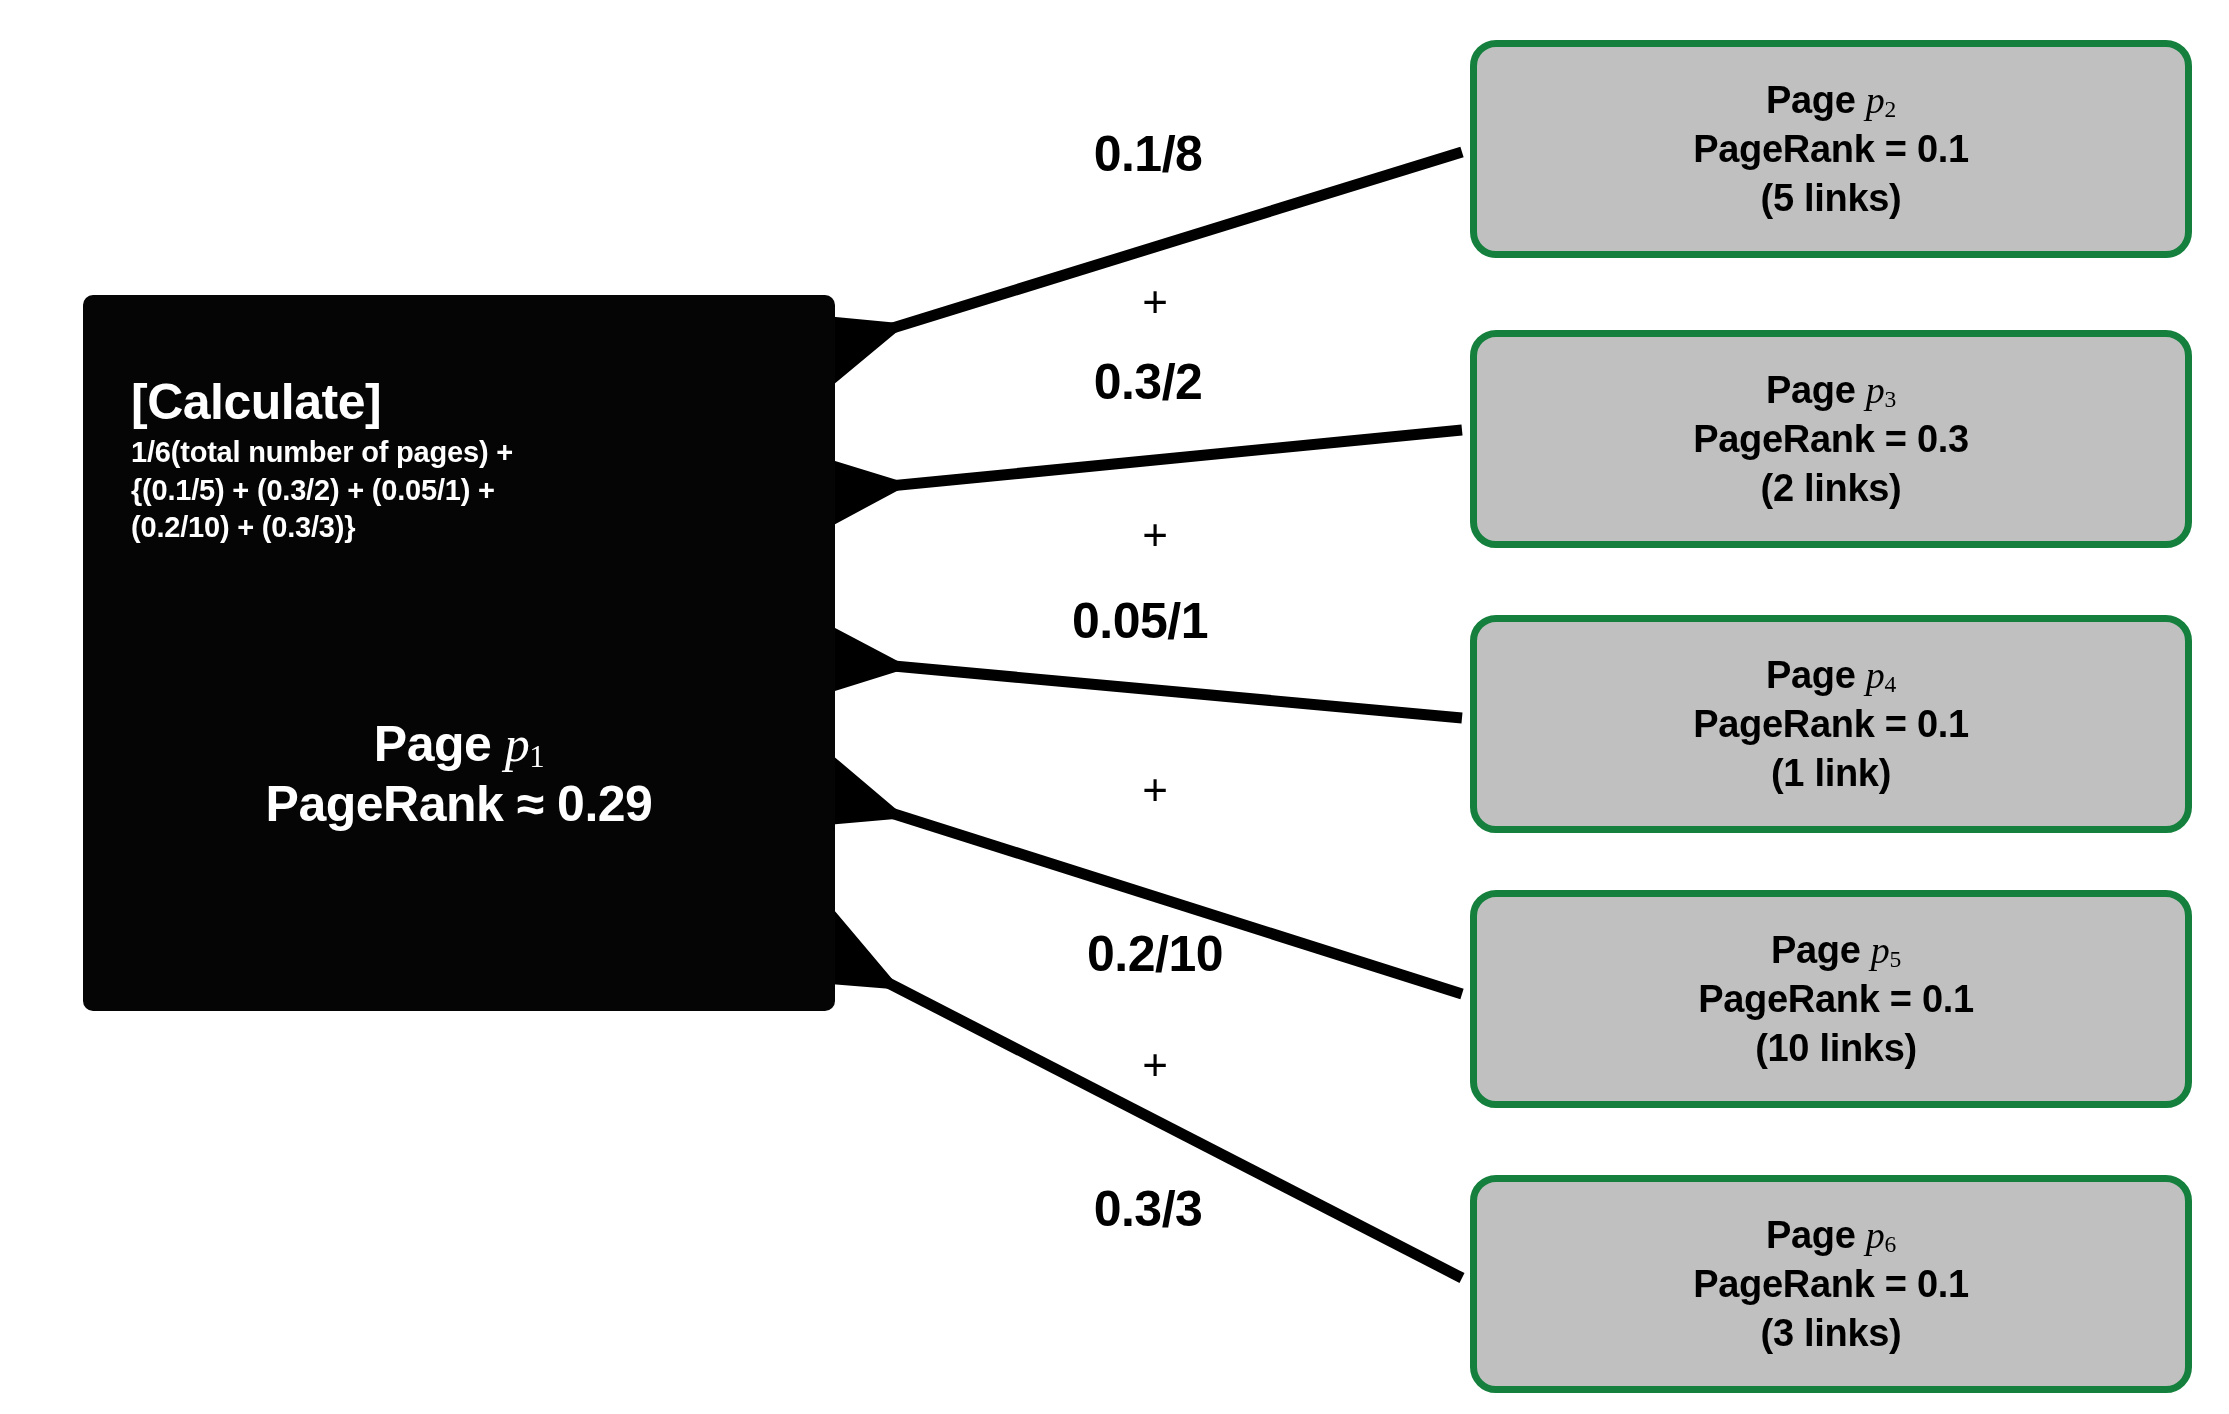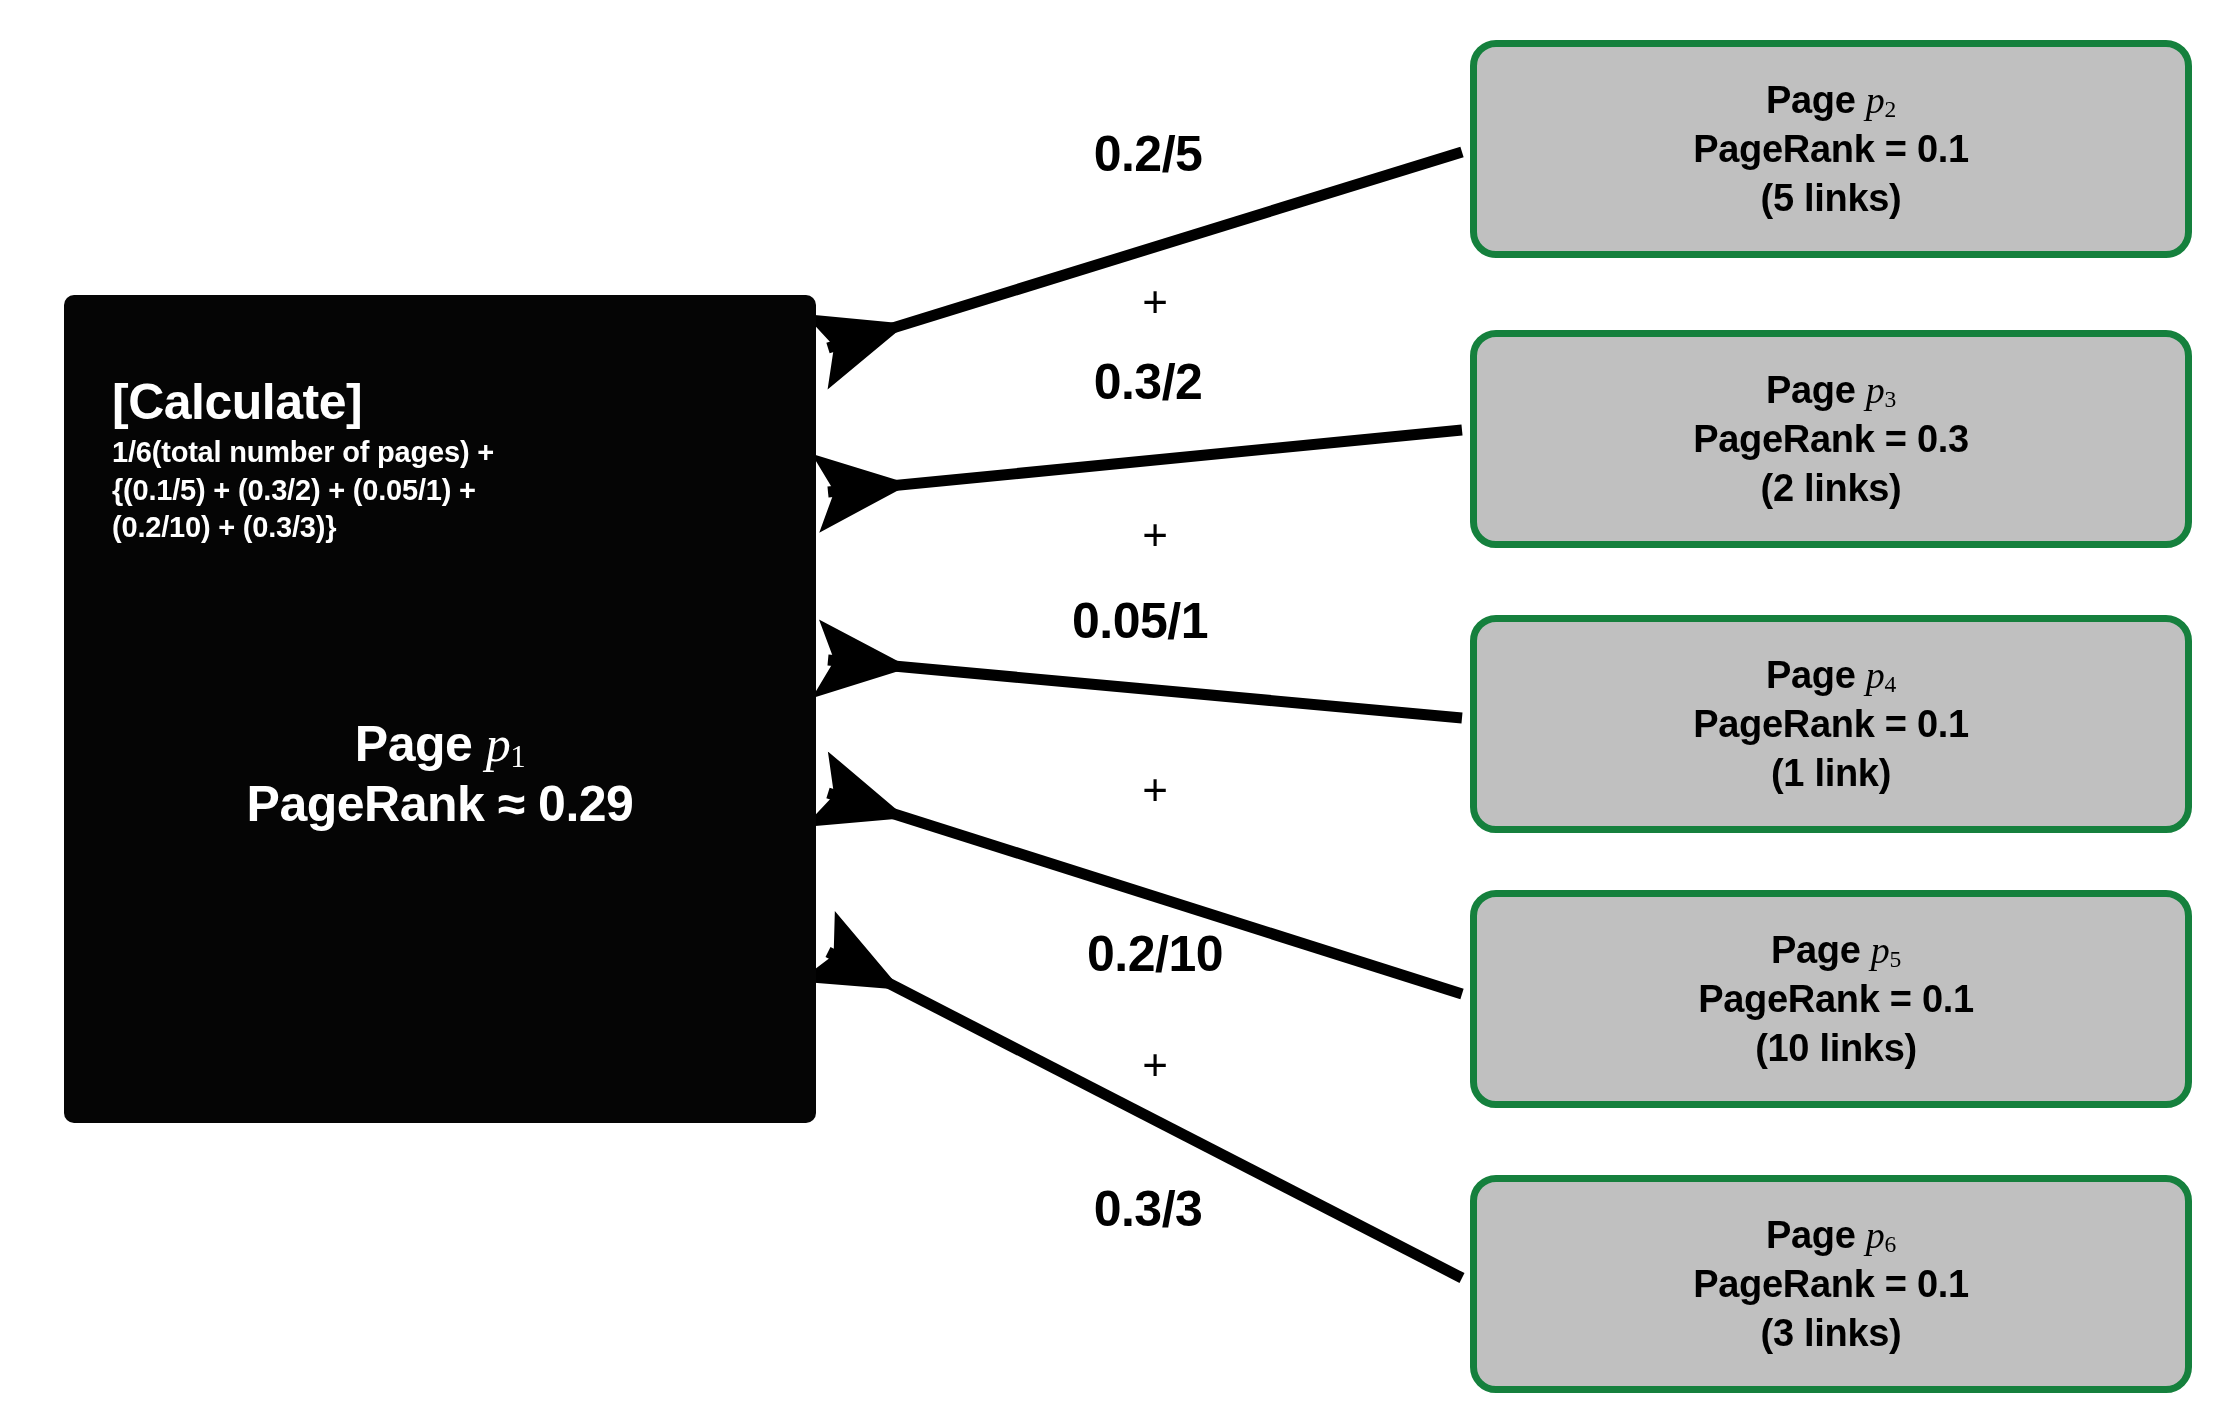--- a/index.html
+++ b/index.html
@@ -12,22 +12,22 @@
     position:relative;
     width:2229px;
     height:1414px;
     background:#ffffff;
     overflow:hidden;
   }
 
   
   #target-node{
     position:absolute;
-    left:64px;  top:295px;
-    width:752px; height:828px;
+    left:83px;  top:295px;
+    width:752px; height:716px;
     background:#050505;
     border-radius:10px;
     box-sizing:border-box;
     color:#ffffff;
   }
   #calc-block{
     position:absolute;
     left:48px;
     top:82px;
     width:700px;
@@ -206,21 +206,21 @@
 
   <div class="source-node" style="top:1175px;height:218px;">
     <div class="node-line">
       <span>Page</span>
       <span class="sub"><span>p</span><sub>6</sub></span>
     </div>
     <div class="node-line">PageRank = 0.1</div>
     <div class="node-line">(3 links)</div>
   </div>
 
-  <div class="edge-label" style="left:1148px;top:125px;">0.2/5</div>
+  <div class="edge-label" style="left:1148px;top:125px;">0.1/8</div>
   <div class="plus-label" style="left:1155px;top:277px;">+</div>
 
   <div class="edge-label" style="left:1148px;top:353px;">0.3/2</div>
   <div class="plus-label" style="left:1155px;top:510px;">+</div>
 
   <div class="edge-label" style="left:1140px;top:592px;">0.05/1</div>
   <div class="plus-label" style="left:1155px;top:765px;">+</div>
 
   <div class="edge-label" style="left:1155px;top:925px;">0.2/10</div>
   <div class="plus-label" style="left:1155px;top:1040px;">+</div>

